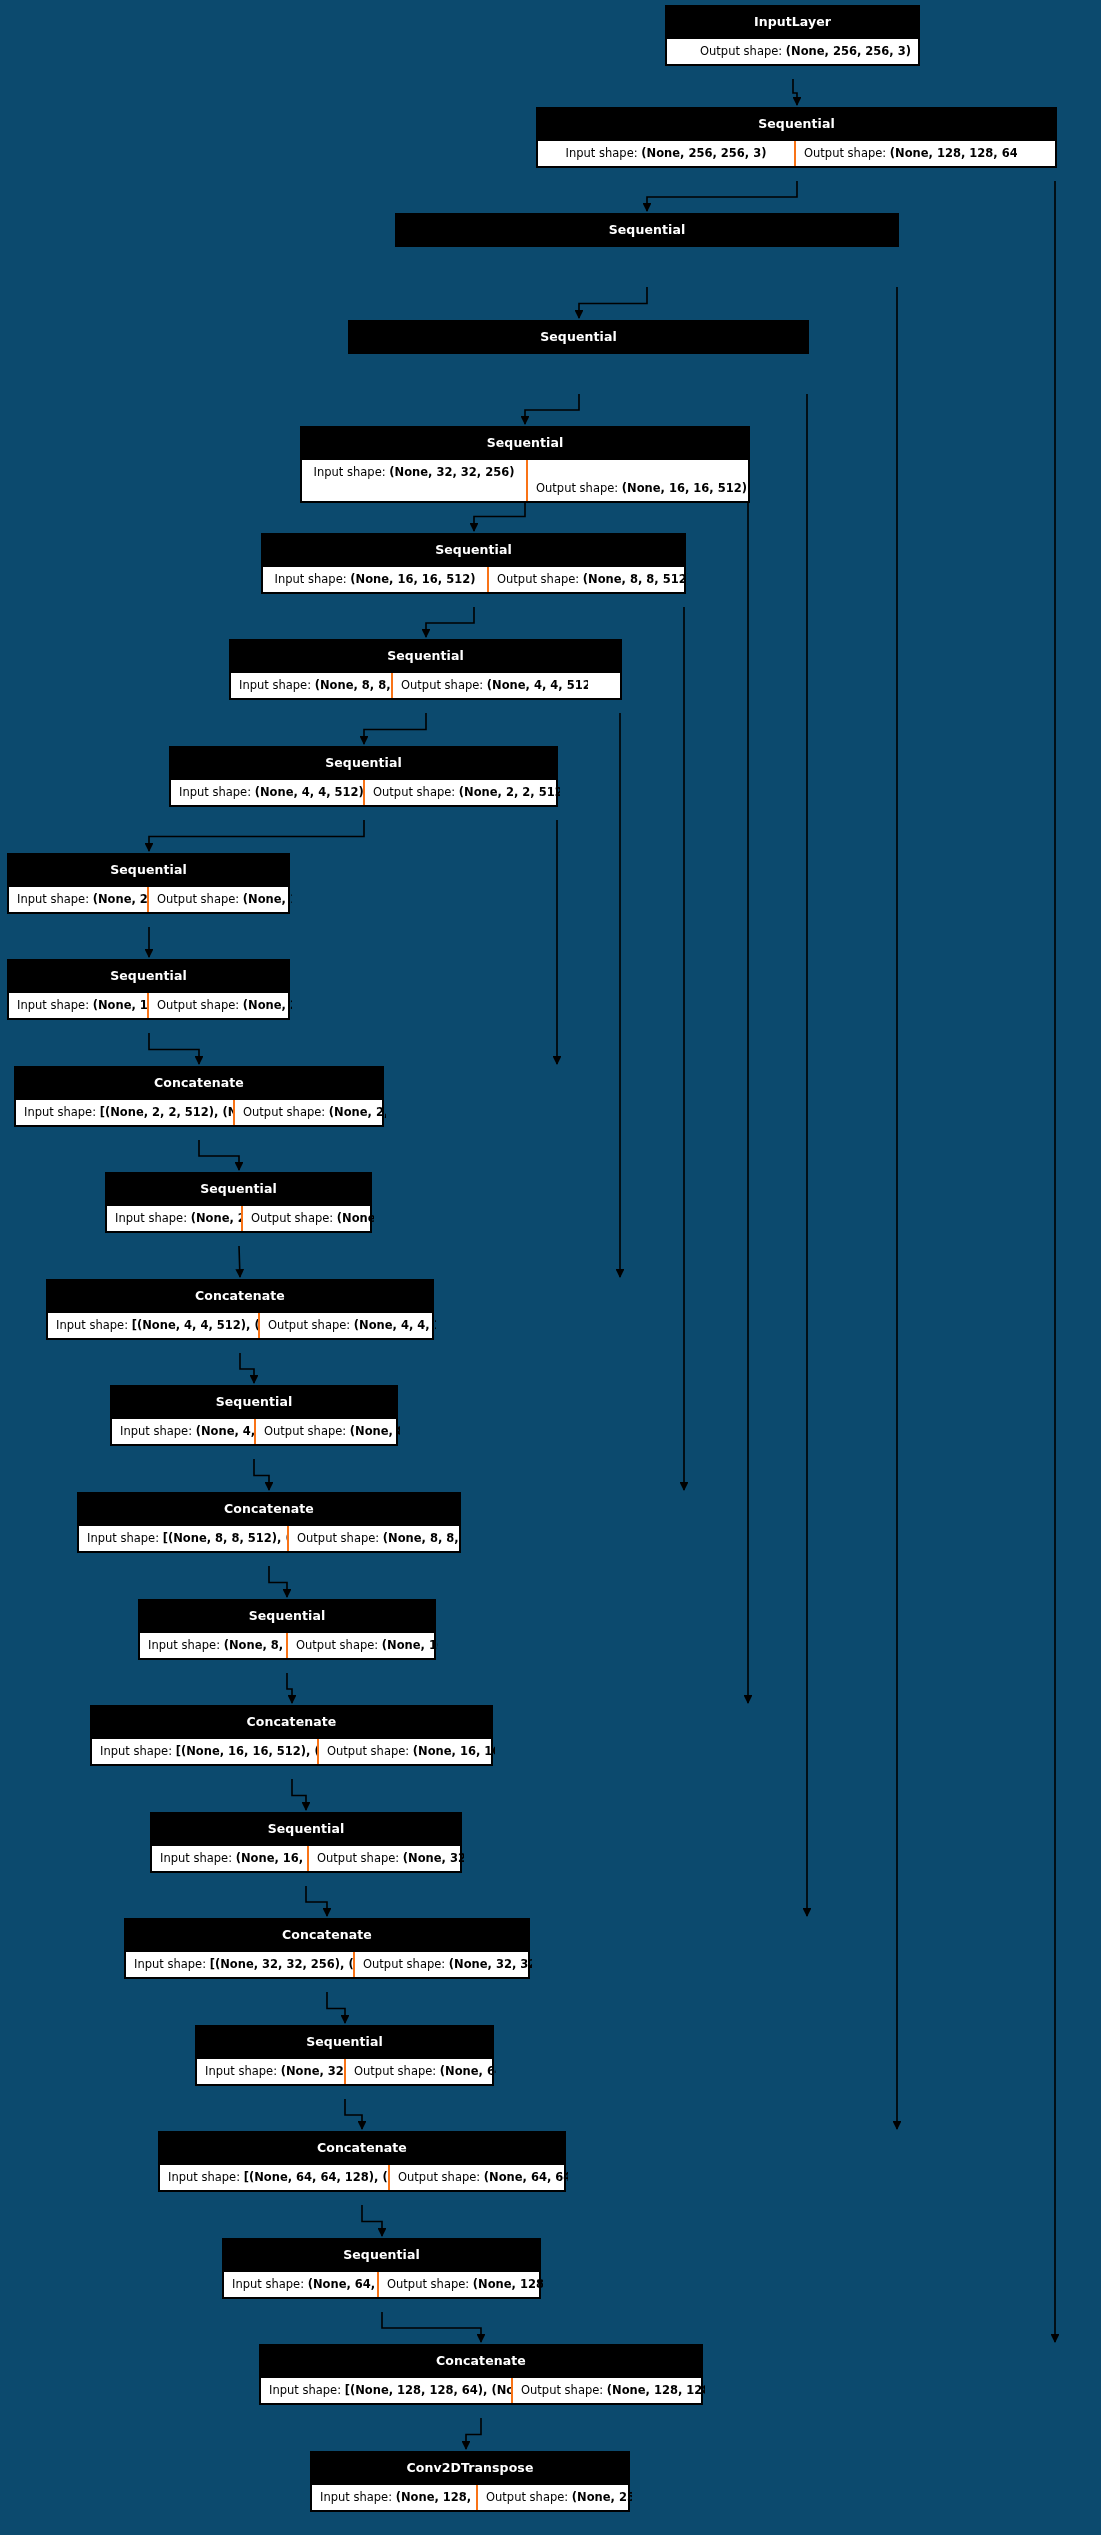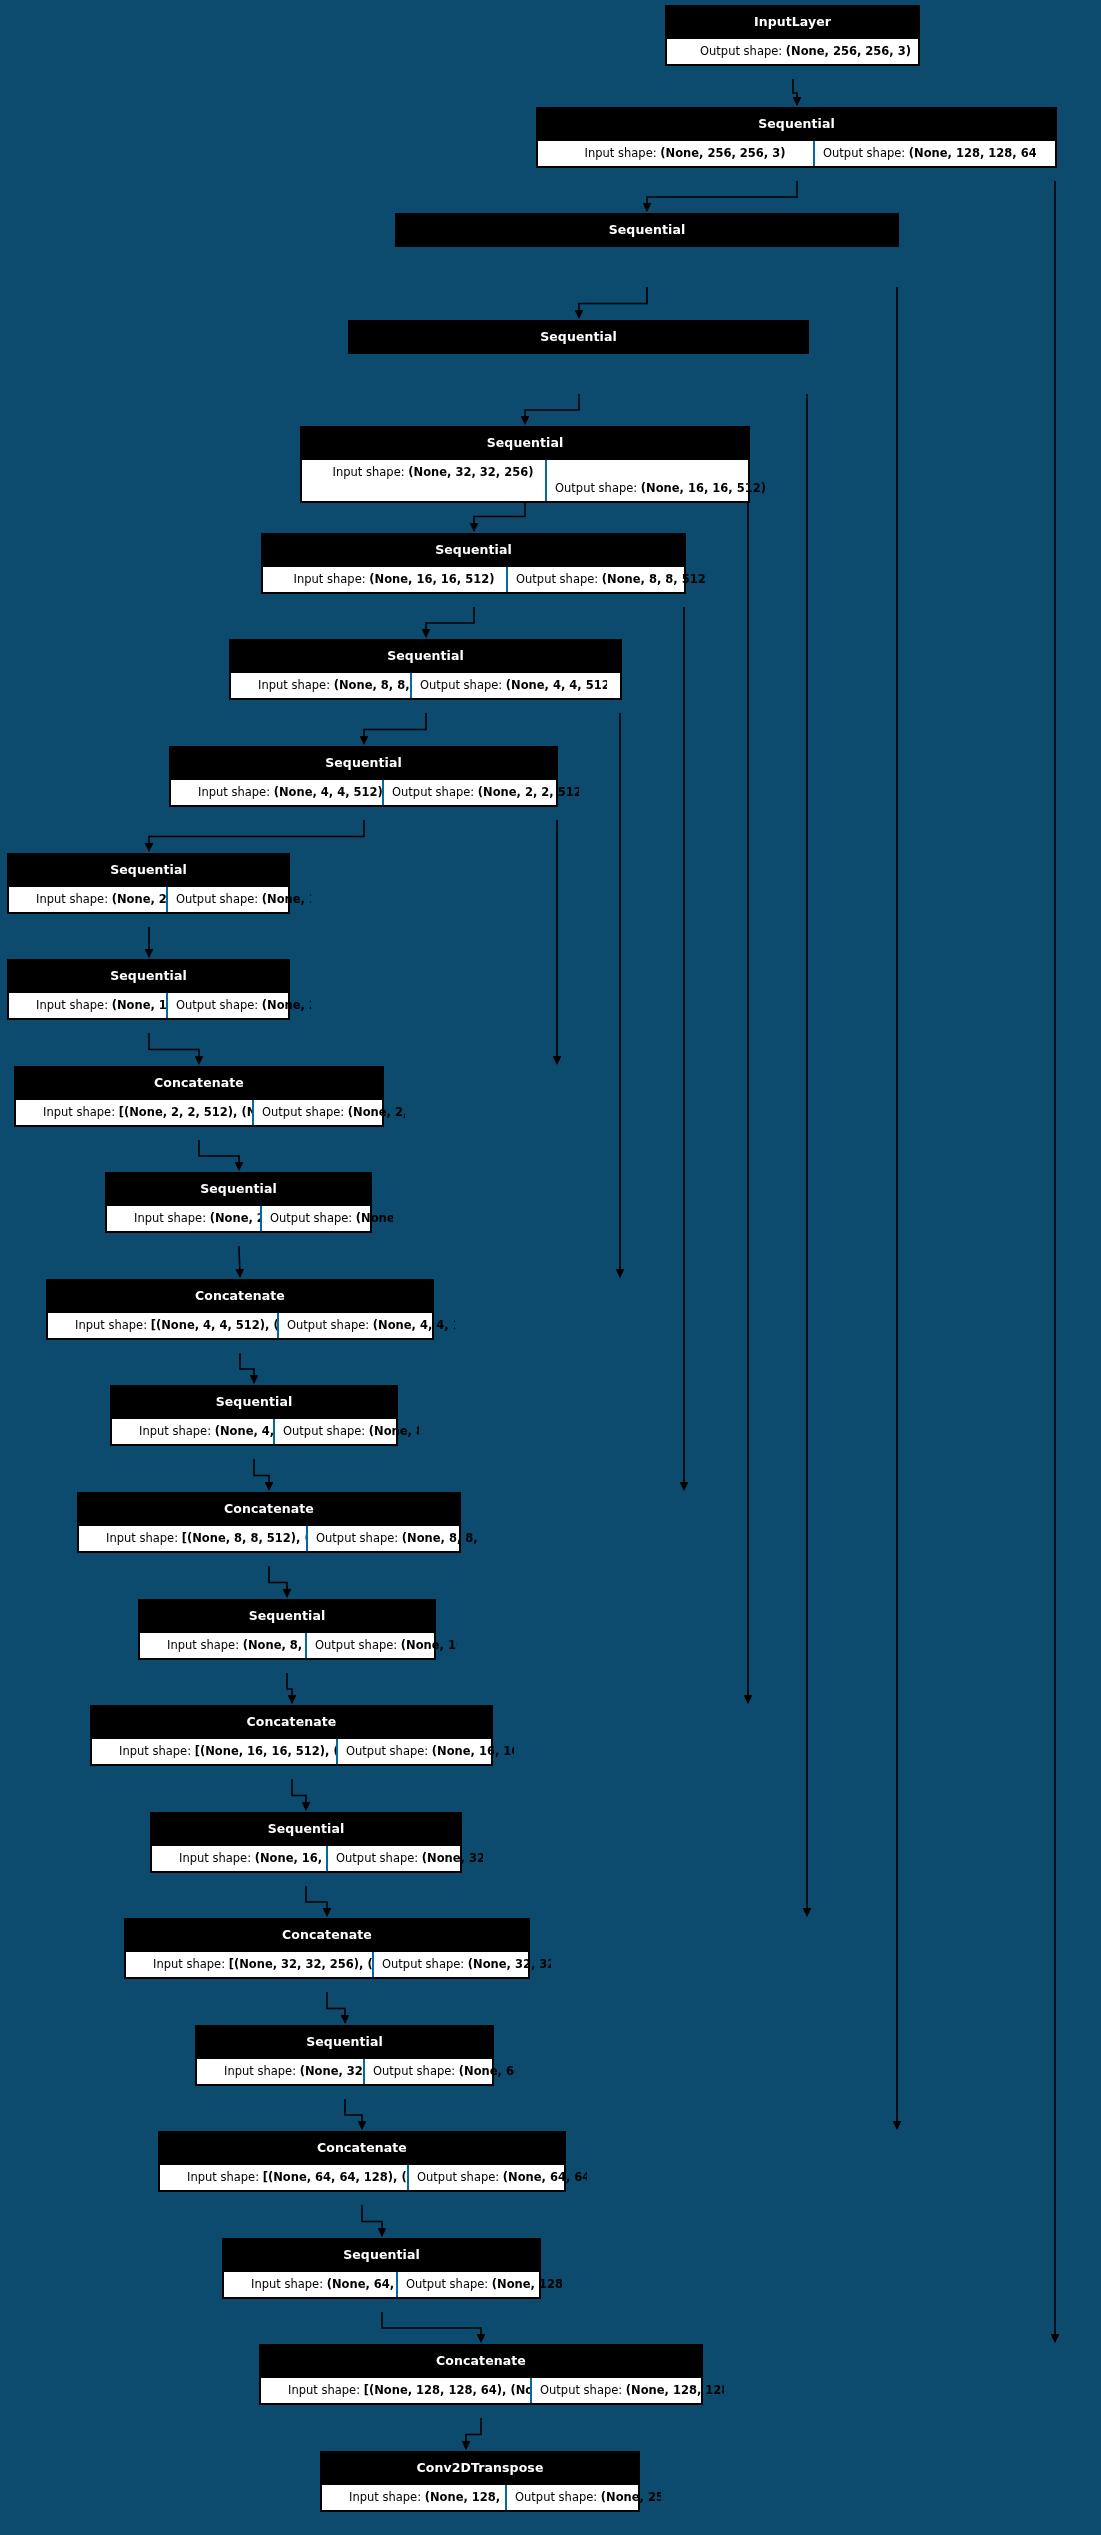--- a/index.html
+++ b/index.html
@@ -45,22 +45,21 @@
     box-sizing:border-box;
     padding:7px 8px 7px 8px;
     font-size:11.5px;
     line-height:1;
     color:#000000;
     white-space:nowrap;
     text-align:center;
     overflow:hidden;
   }
   .node .cell.in{
-    border-right:2px solid #0369a1;
-    margin-left:19px;
+    border-right:2px solid #f97316;
   }
   .node .cell b{font-weight:bold;}
   .node .cell .lbl{font-weight:normal;}
 </style>
 </head>
 <body>
 
 <div id="canvas">
   <svg id="edges" viewBox="0 0 1101 2535" preserveAspectRatio="none">
     <defs>
@@ -246,20 +245,20 @@
         <div class="cell out" style="width: 164px;"><span class="lbl">Output shape:</span> <b>(None, 128, 128, 64)</b></div>
       </div>
     </div>
     <div class="node" style="left: 259px; top: 2344px; width: 444px;">
       <div class="title">Concatenate</div>
       <div class="shapes">
         <div class="cell in" style="width: 252px;"><span class="lbl">Input shape:</span> <b>[(None, 128, 128, 64), (None, 128, 128, 64)]</b></div>
         <div class="cell out" style="width: 192px;"><span class="lbl">Output shape:</span> <b>(None, 128, 128, 128)</b></div>
       </div>
     </div>
-    <div class="node" style="left: 320px; top: 2451px; width: 320px;">
+    <div class="node" style="left: 310px; top: 2451px; width: 320px;">
       <div class="title">Conv2DTranspose</div>
       <div class="shapes">
         <div class="cell in" style="width: 166px;"><span class="lbl">Input shape:</span> <b>(None, 128, 128, 128)</b></div>
         <div class="cell out" style="width: 154px;"><span class="lbl">Output shape:</span> <b>(None, 256, 256, 3)</b></div>
       </div>
     </div>
   </div>
 
 </body></html>

